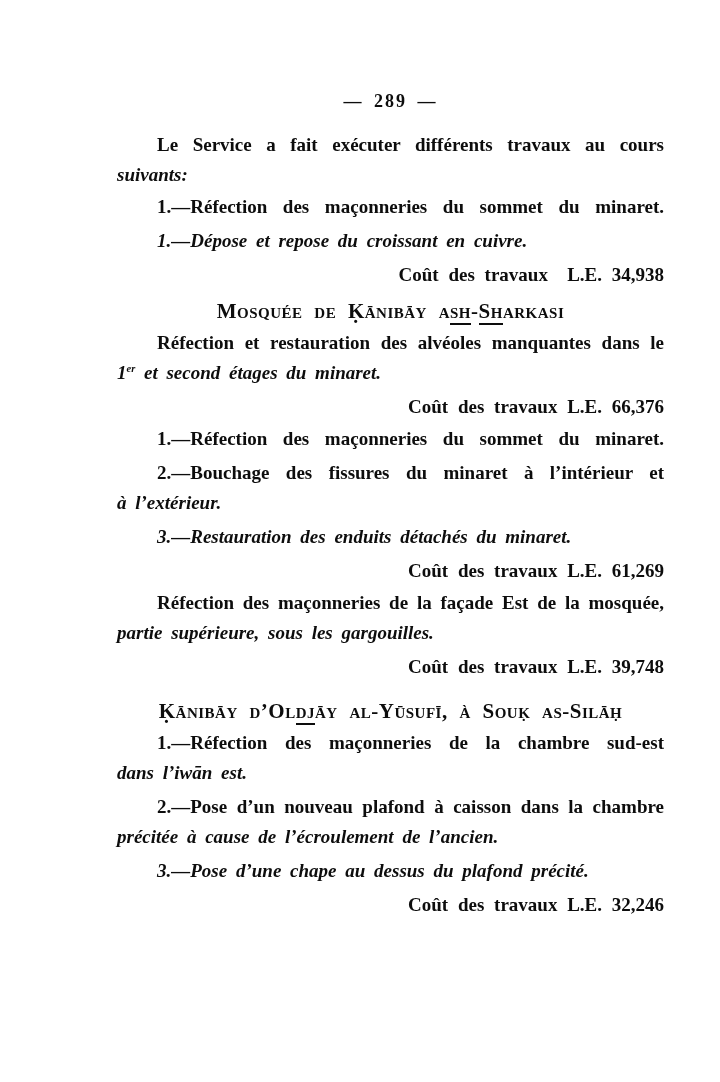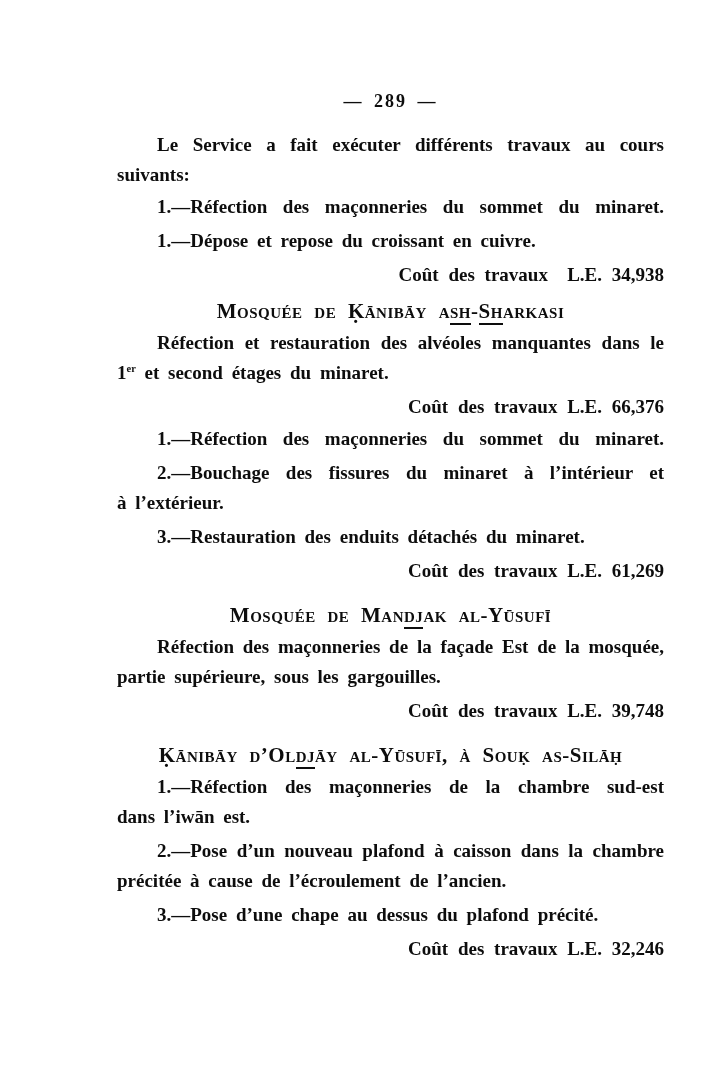--- a/index.html
+++ b/index.html
@@ -32,20 +32,21 @@
     line-height:30px;
   }
   .fill{
     text-align:justify;
     text-align-last:justify;
     word-spacing:2px;
   }
   .left{
     text-align:left;
     word-spacing:4px;
+    font-style:italic;
   }
   .indent{ text-indent:40px; }
   .cost{
     text-align:right;
     font-size:19px;
     line-height:30px;
     word-spacing:5px;
   }
   .heading{
     text-align:center;
@@ -88,21 +89,20 @@
     <div class="line fill indent mt2">Réfection et restauration des alvéoles manquantes dans le</div>
     <div class="line left"><span>1</span><span class="sup">er</span><span> et second étages du minaret.</span></div>
     <div class="cost mt4">Coût des travaux L.E. 66,376</div>
 
     <div class="line fill indent mt2">1.—Réfection des maçonneries du sommet du minaret.</div>
     <div class="line fill indent mt4">2.—Bouchage des fissures du minaret à l’intérieur et</div>
     <div class="line left">à l’extérieur.</div>
     <div class="line left indent mt4">3.—Restauration des enduits détachés du minaret.</div>
     <div class="cost mt4">Coût des travaux L.E. 61,269</div>
 
-    <div class="heading mt14"><span>Mosquée de Man</span><span class="dg">dj</span><span>ak al-Yūsufī</span></div>
     <div class="line fill indent mt2">Réfection des maçonneries de la façade Est de la mosquée,</div>
     <div class="line left">partie supérieure, sous les gargouilles.</div>
     <div class="cost mt4">Coût des travaux L.E. 39,748</div>
 
     <div class="heading mt14"><span>Ḳānibāy d’Ol</span><span class="dg">dj</span><span>āy al-Yūsufī, à Souḳ as-Silāḥ</span></div>
     <div class="line fill indent mt2">1.—Réfection des maçonneries de la chambre sud-est</div>
     <div class="line left">dans l’iwān est.</div>
     <div class="line fill indent mt4">2.—Pose d’un nouveau plafond à caisson dans la chambre</div>
     <div class="line left">précitée à cause de l’écroulement de l’ancien.</div>
     <div class="line left indent mt4">3.—Pose d’une chape au dessus du plafond précité.</div>

